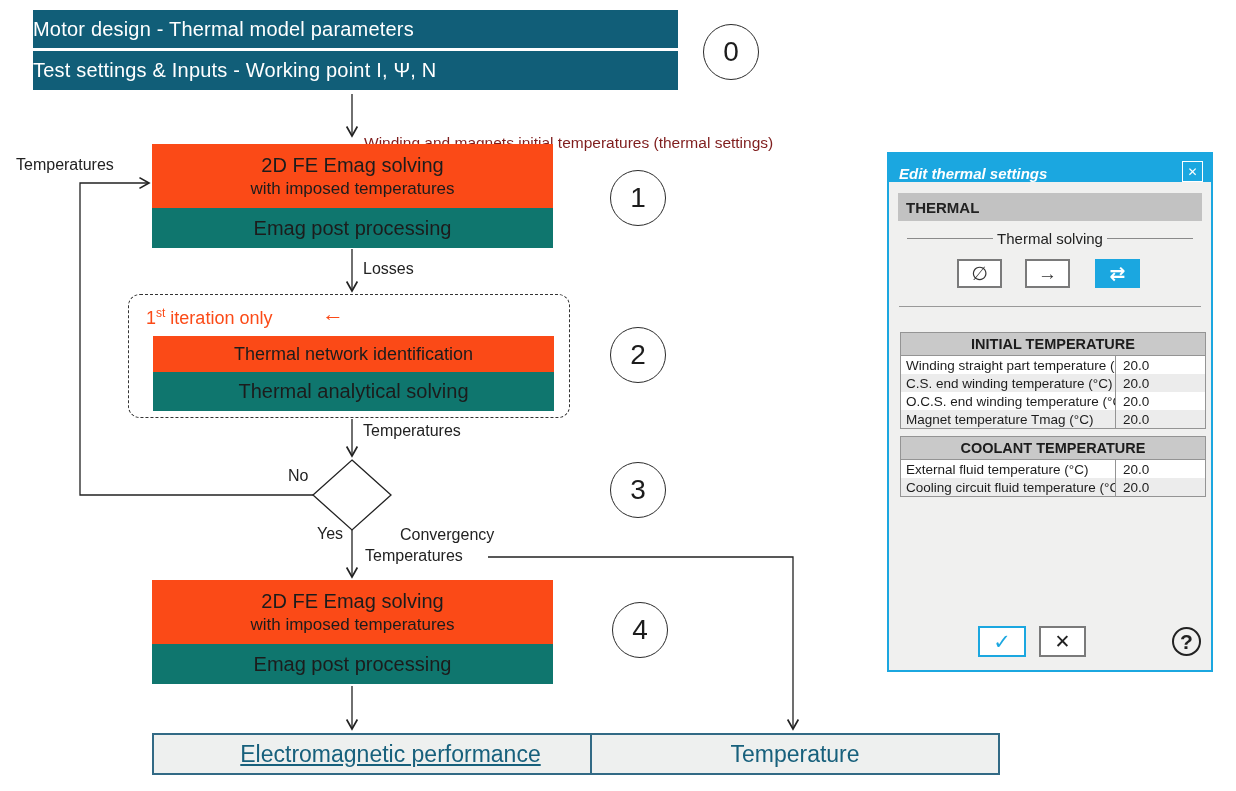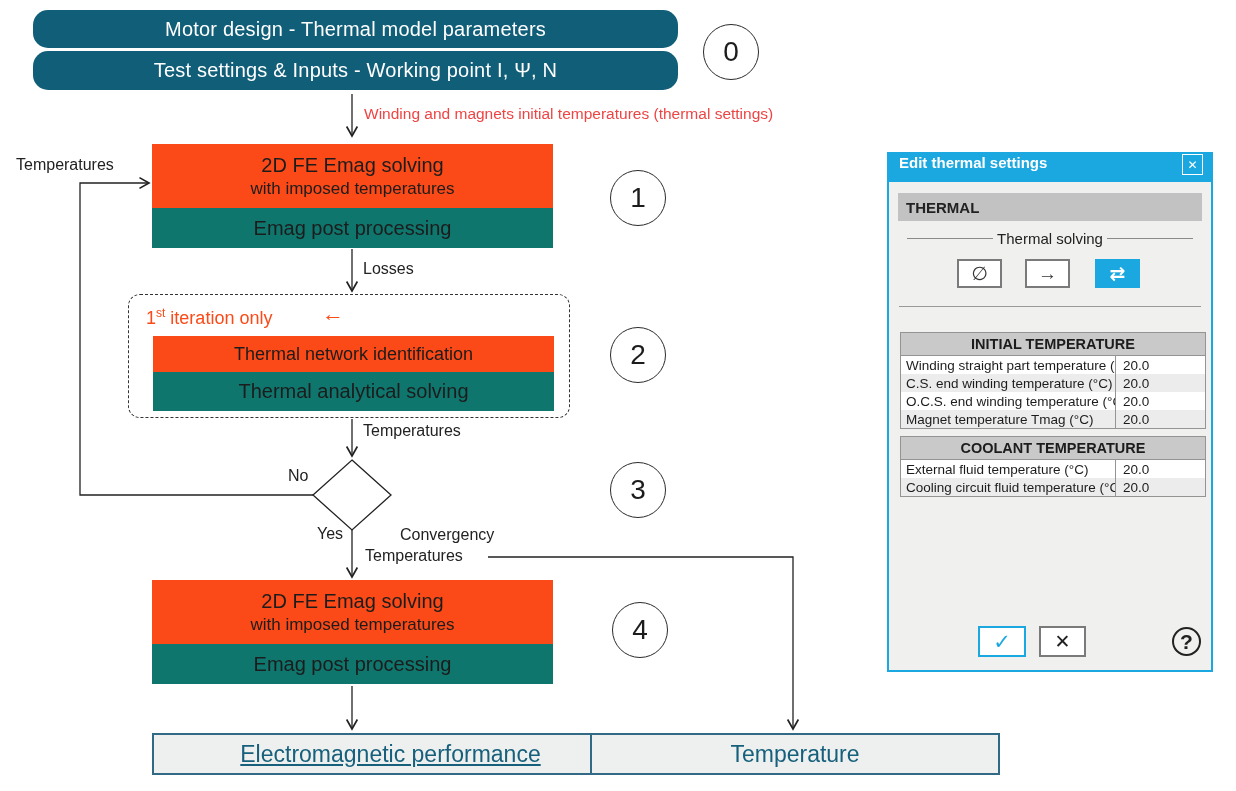--- a/index.html
+++ b/index.html
@@ -3,42 +3,42 @@
 <meta charset="utf-8">
 <style>
   html,body{margin:0;padding:0;}
   body{
     width:1236px;height:791px;position:relative;background:#ffffff;
     font-family:"Liberation Sans","DejaVu Sans",sans-serif;color:#1c1c1c;
     overflow:hidden;
   }
   .abs{position:absolute;box-sizing:border-box;}
   
-  .teal-box{background:#115e78;color:#ffffff;display:flex;align-items:center;justify-content:center;
-            font-size:20px;letter-spacing:.2px;border-radius:15px;}
+  .teal-box{background:#115e78;color:#ffffff;display:flex;align-items:center;
+            font-size:20px;letter-spacing:.2px;}
   .step-circle{border:1.4px solid #2b2b2b;border-radius:50%;background:#fff;
                display:flex;align-items:center;justify-content:center;font-size:28px;color:#1c1c1c;}
   .orange-box{background:#fb4a17;color:#1c1c1c;display:flex;flex-direction:column;
               align-items:center;justify-content:center;line-height:1.25;}
   .orange-box .l1{font-size:20px;}
   .orange-box .l2{font-size:17px;}
   .gray-box{background:#0f766e;color:#1c1c1c;display:flex;align-items:center;justify-content:center;
             font-size:20px;}
   .flow-label{font-size:16px;color:#222;white-space:nowrap;}
-  .small-flow-label{font-size:15.5px;color:#ef4444;white-space:nowrap;}
+  .small-flow-label{font-size:15.5px;color:#7f1d1d;white-space:nowrap;margin-top:29px;}
   .dashed-box{border:1.3px dashed #333;border-radius:12px;background:#fff;}
   .iter-note{color:#fb4a17;font-size:18px;white-space:nowrap;}
   .iter-note sup{font-size:12px;}
   .left-arrow-glyph{color:#fb4a17;font-size:22px;line-height:1;}
   .outcome-box{background:#eef0ef;border:2px solid #326a85;color:#17607c;
                display:flex;align-items:center;justify-content:center;font-size:23px;}
   
   .dialog{background:#f0f0ef;border:2px solid #1ba7e0;}
   .dlg-titlebar{position:absolute;left:0;top:0;right:0;height:28px;background:#1ba7e0;color:#fff;
-                display:flex;align-items:flex-start;padding:0 8px 0 10px;font-size:15px;font-weight:bold;}
+                display:flex;align-items:flex-end;padding:0 8px 0 10px;font-size:15px;font-weight:bold;font-style:italic;}
   .dlg-close{margin-left:auto;width:19px;height:19px;border:1.6px solid #fff;display:flex;
              align-items:center;justify-content:center;color:#fff;font-size:12px;font-weight:bold;cursor:default;}
   .section-bar{background:#c2c2c2;color:#222;font-weight:bold;font-size:15px;
                display:flex;align-items:center;padding-left:8px;}
   .legend-row{display:flex;align-items:center;color:#222;font-size:15px;}
   .legend-row::before,.legend-row::after{content:"";flex:1;height:1px;background:#8a8a8a;}
   .legend-row span{padding:0 4px;}
   .solve-btn{width:45px;height:29px;background:#fff;border:2px solid #7a7a7a;
              display:flex;align-items:center;justify-content:center;font-size:19px;color:#333;}
   .solve-btn.selected{background:#1ba7e0;border-color:#1ba7e0;color:#fff;font-weight:bold;}

